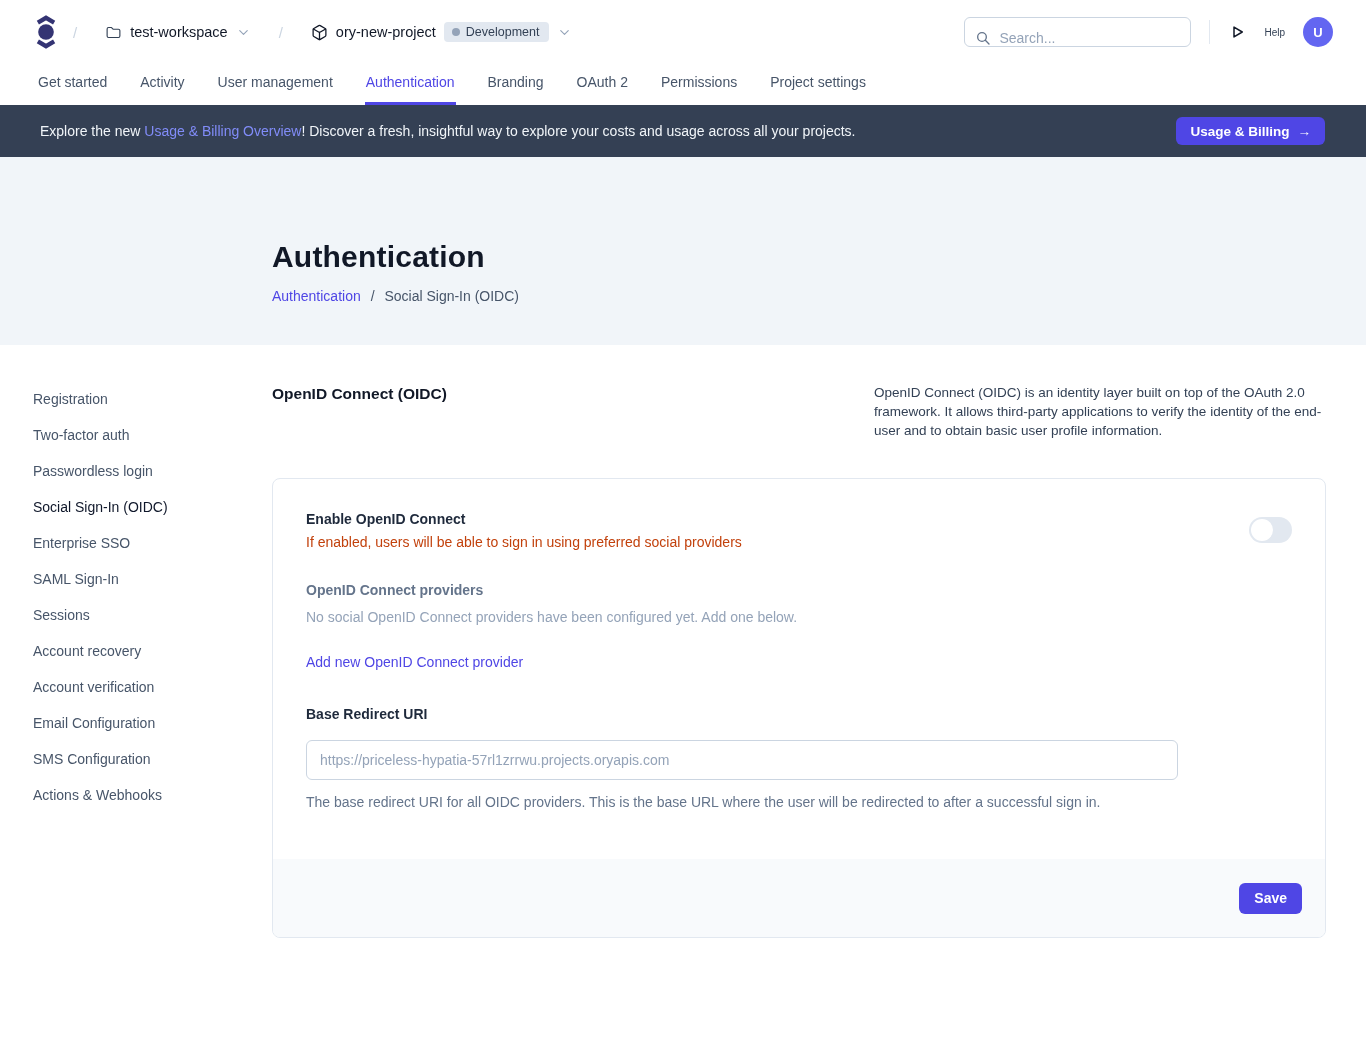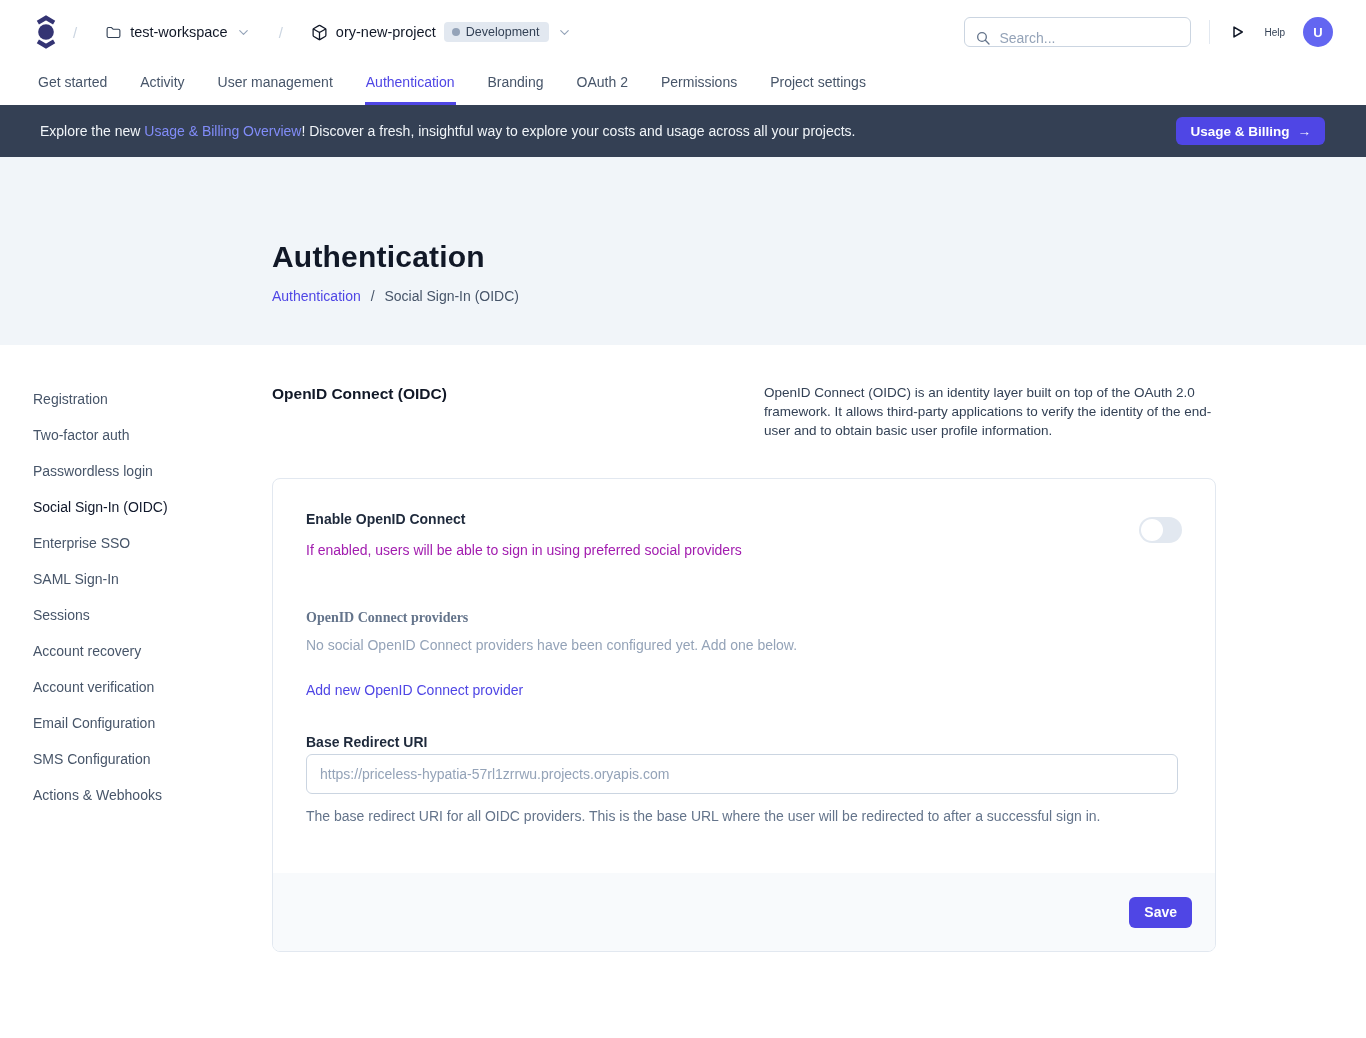--- a/index.html
+++ b/index.html
@@ -76,51 +76,51 @@
   .breadcrumb .sep { margin:0 6px; color:#475569; }
 
   
   .content { display:flex; padding:38px 0 0 33px; }
   .side-nav { width:239px; flex-shrink:0; padding-top:2px; }
   .side-item {
     font-size:14px; color:#475569; padding:6px 0; margin-bottom:8px; cursor:pointer;
   }
   .side-item.active { color:#0f172a; font-weight:500; }
 
-  .main { width:944px; }
+  .main { width:1054px; }
   .main-head { display:flex; justify-content:space-between; }
   .section-title { font-size:15.5px; font-weight:700; color:#111827; padding-top:2px; }
   .section-desc {
     width:452px; font-size:13.5px; line-height:19px; color:#334155;
   }
 
   
   .card {
     margin-top:38px; border:1px solid #e2e8f0; border-radius:8px;
     background:#fff; overflow:hidden;
   }
   .card-body { padding:32px 33px 0 33px; }
   .toggle-row { display:flex; align-items:flex-start; }
   .toggle-copy { flex:1; }
   .field-label { font-size:14px; font-weight:700; color:#1e293b; }
-  .field-desc { font-size:14px; color:#a21caf; margin-top:15px; }
+  .field-desc { font-size:14px; color:#c2410c; margin-top:7px; }
   .toggle {
     width:43px; height:26px; border-radius:13px; background:#e2e8f0;
     position:relative; cursor:pointer; flex-shrink:0; margin-top:6px;
   }
   .toggle .knob {
     position:absolute; top:2px; left:2px; width:22px; height:22px;
     border-radius:50%; background:#fff;
   }
-  .providers-label { margin-top:52px; font-size:14px; font-weight:700; color:#64748b;font-family:Liberation Serif, serif; }
+  .providers-label { margin-top:32px; font-size:14px; font-weight:700; color:#64748b; }
   .providers-empty { margin-top:11px; font-size:14px; color:#94a3b8; }
   .add-link { display:inline-block; margin-top:29px; font-size:14px; font-weight:500; color:#4f46e5; cursor:pointer; }
   .uri-label { margin-top:35px; }
   .uri-input {
-    margin-top:4px; width:872px; height:40px; border:1px solid #cbd5e1;
+    margin-top:18px; width:872px; height:40px; border:1px solid #cbd5e1;
     border-radius:6px; padding:0 13px; font-size:14px; font-family:inherit;
     color:#334155; outline:none; background:#fff;
   }
   .uri-input::placeholder { color:#94a3b8; }
   .uri-help { margin-top:14px; font-size:14px; color:#64748b; padding-bottom:49px; }
   .card-footer {
     height:78px; background:#f8fafc;
     display:flex; align-items:center; justify-content:flex-end; padding:0 23px;
   }
   .save-btn {

